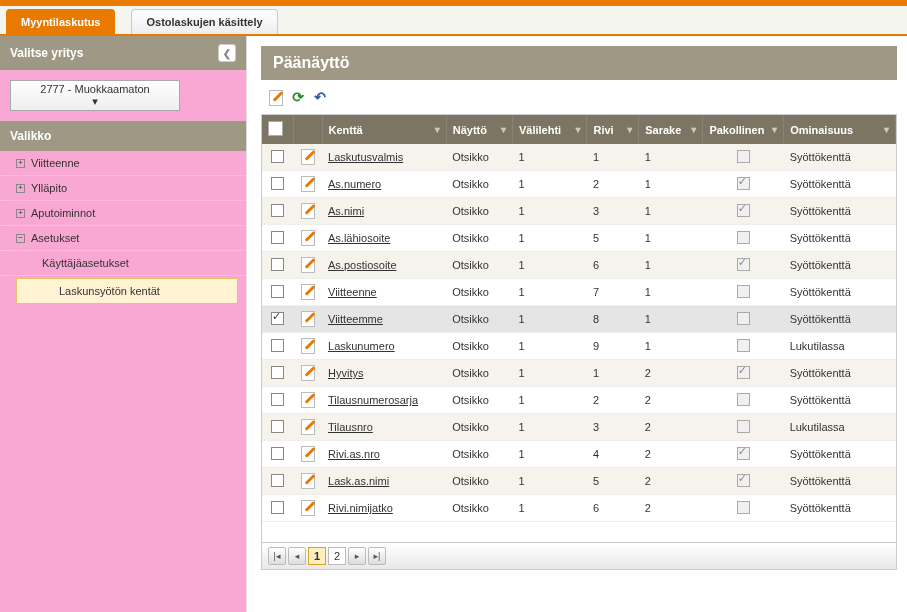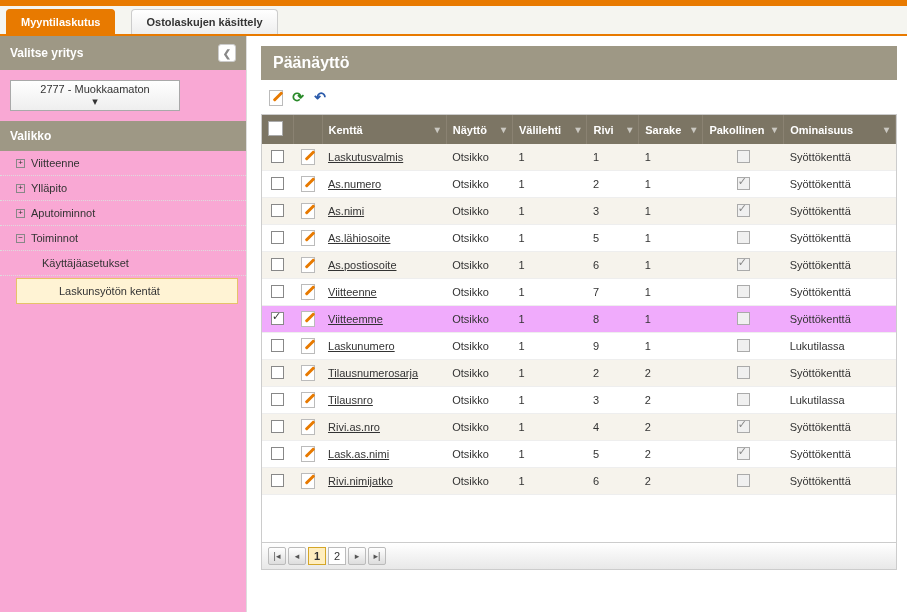--- a/index.html
+++ b/index.html
@@ -27,21 +27,21 @@
 .toolbar { padding: 8px 6px; display: flex; gap: 4px; }
 .tb-btn { width: 18px; height: 18px; cursor: pointer; display: inline-flex; align-items: center; justify-content: center; font-size: 14px; }
 
 .grid-wrap { border: 1px solid #ccc; }
 .grid-scroll { height: 427px; overflow-y: auto; position: relative; }
 table.grid { width: 100%; border-collapse: collapse; font-size: 11px; }
 .grid th { background: #7c7564; color: #fff; font-weight: bold; text-align: left; padding: 6px 6px; border-right: 1px solid #8a8272; position: sticky; top: 0; z-index: 2; }
 .grid th .flt { float: right; opacity: 0.6; font-size: 10px; }
 .grid td { padding: 5px 6px; border-bottom: 1px solid #eee; }
 .grid tbody tr:nth-child(odd) { background: #f6f3ec; }
-.grid tbody tr.sel { background: #f0abfc; }
+.grid tbody tr.sel { background: #e5e5e5; }
 .cbx { width: 13px; height: 13px; border: 1px solid #888; background: #fff; display: inline-block; position: relative; }
 .cbx.checked::after { content: "✓"; position: absolute; top: -3px; left: 0; font-size: 11px; color: #333; }
 .cbx.mandatory { background: #f0f0f0; border-color: #aaa; }
 .cbx.mandatory.checked::after { content: "✓"; color: #888; }
 .edit-ic { width: 14px; height: 14px; display: inline-block; position: relative; }
 .edit-ic::before { content: ""; position: absolute; width: 12px; height: 14px; background:#fff; border:1px solid #bbb; top:0; left:0;}
 .edit-ic::after { content: ""; position: absolute; width: 12px; height: 3px; background: #e87a00; transform: rotate(-45deg); top: 5px; left: 3px; border-radius:1px;}
 .kentta-link { color: #333; text-decoration: underline; cursor: pointer; }
 
 .pager { background: linear-gradient(#fff,#e8e8e8); border-top: 1px solid #ccc; padding: 4px 6px; display: flex; align-items: center; gap: 2px; }
@@ -92,21 +92,21 @@
       <div class="menu-item">
           <span class="sq">+</span>
           <span>Ylläpito</span>
         </div>
       <div class="menu-item">
           <span class="sq">+</span>
           <span>Aputoiminnot</span>
         </div>
       <div class="menu-item">
           <span class="sq">−</span>
-          <span>Toiminnot</span>
+          <span>Asetukset</span>
         </div>
       <div class="sub-item">Käyttäjäasetukset</div>
       <div class="sub-item active">Laskunsyötön kentät</div>
     </div>
   </div>
 
   <div class="content">
     <div class="panel-hdr">Päänäyttö</div>
     <div class="toolbar">
       <span class="tb-btn">
@@ -217,20 +217,31 @@
                 <td class="col-n">Otsikko</td>
                 <td class="col-v">1</td>
                 <td class="col-r">9</td>
                 <td class="col-s">1</td>
                 <td class="col-p"><span class="cbx mandatory"></span></td>
                 <td class="col-o">Lukutilassa</td>
               </tr>
               <tr>
                 <td class="col-sel"><span class="cbx"></span></td>
                 <td class="col-edit"><span class="edit-ic"></span></td>
+                <td class="col-k"><span class="kentta-link">Hyvitys</span></td>
+                <td class="col-n">Otsikko</td>
+                <td class="col-v">1</td>
+                <td class="col-r">1</td>
+                <td class="col-s">2</td>
+                <td class="col-p"><span class="cbx mandatory checked"></span></td>
+                <td class="col-o">Syöttökenttä</td>
+              </tr>
+              <tr>
+                <td class="col-sel"><span class="cbx"></span></td>
+                <td class="col-edit"><span class="edit-ic"></span></td>
                 <td class="col-k"><span class="kentta-link">Tilausnumerosarja</span></td>
                 <td class="col-n">Otsikko</td>
                 <td class="col-v">1</td>
                 <td class="col-r">2</td>
                 <td class="col-s">2</td>
                 <td class="col-p"><span class="cbx mandatory"></span></td>
                 <td class="col-o">Syöttökenttä</td>
               </tr>
               <tr>
                 <td class="col-sel"><span class="cbx"></span></td>

